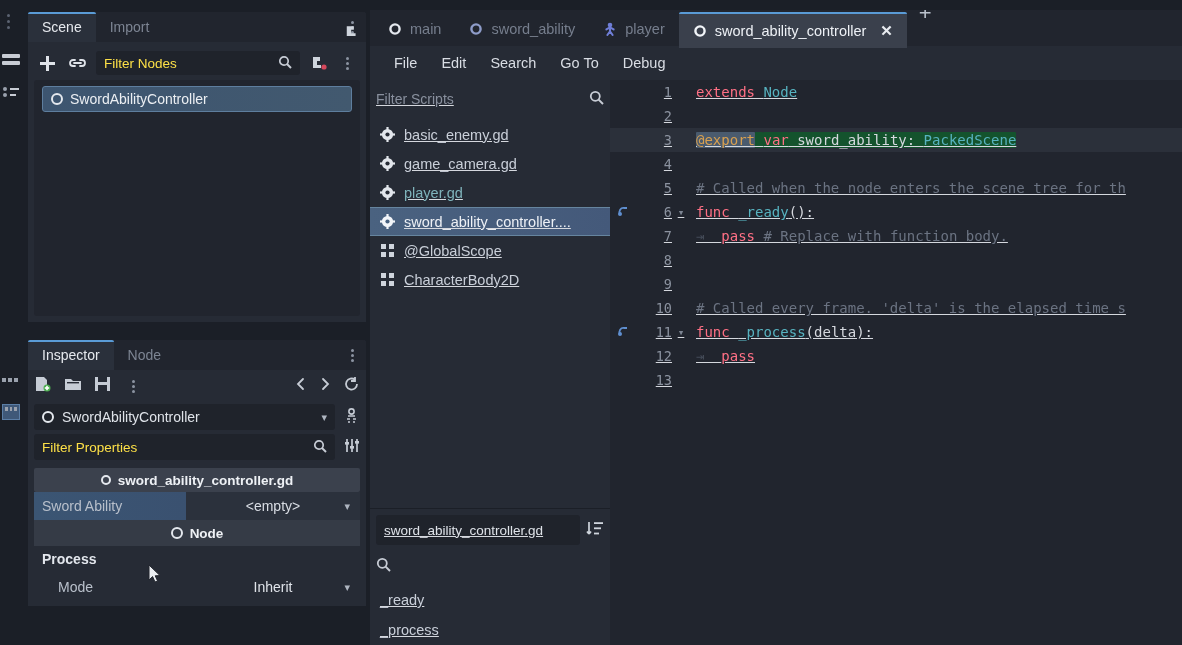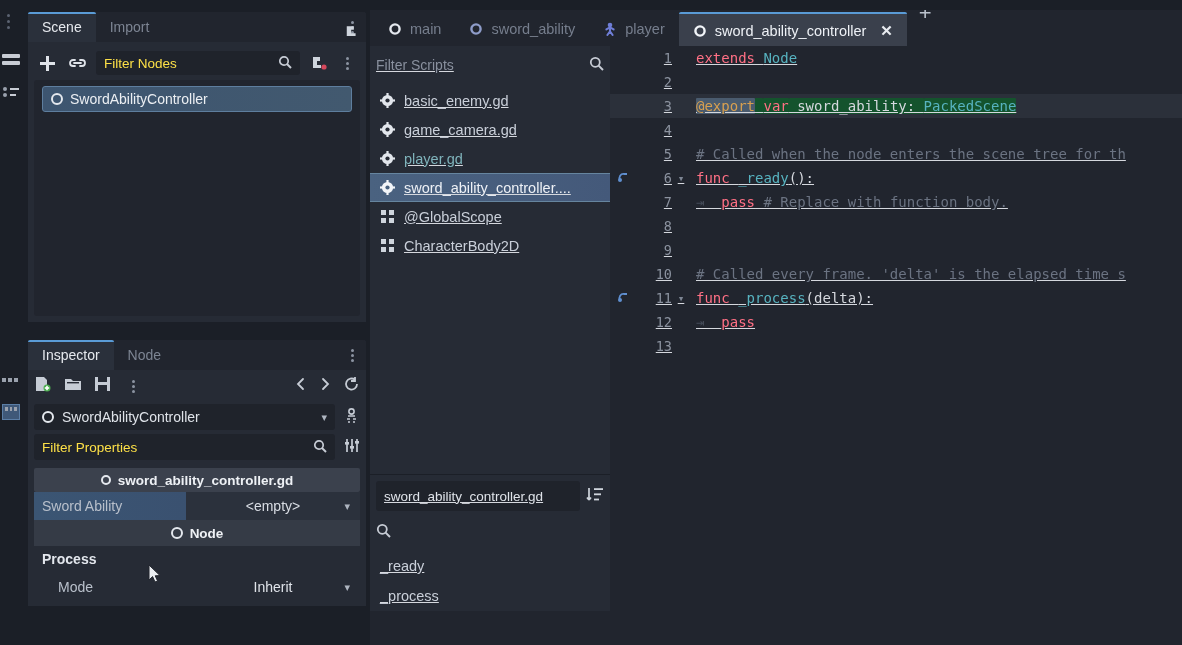--- a/index.html
+++ b/index.html
@@ -519,20 +519,27 @@
           <svg width="14" height="14" viewBox="0 0 14 14">
               <circle cx="7" cy="7" r="4.6" stroke="#f2f5f9" stroke-width="2.4" fill="none"></circle>
             </svg>
         </span>
         <span>sword_ability_controller</span>
         <span class="x">✕</span>
       </div>
       <div class="ed-plus">+</div>
     </div>
 
+    <div class="menubar">
+      <span class="mi">File</span>
+      <span class="mi">Edit</span>
+      <span class="mi">Search</span>
+      <span class="mi">Go To</span>
+      <span class="mi">Debug</span>
+    </div>
 
     <div class="ed-main">
 
       <div class="scripts-col">
         <div class="filter-scripts">
           <span style="flex:1">Filter Scripts</span>
           <span>
             <svg width="15" height="15" viewBox="0 0 15 15">
                 <circle cx="6.3" cy="6.3" r="4.5" stroke="#c7ccd5" stroke-width="1.8" fill="none"></circle>
                 <line x1="9.6" y1="9.6" x2="14" y2="14" stroke="#c7ccd5" stroke-width="2"></line>

